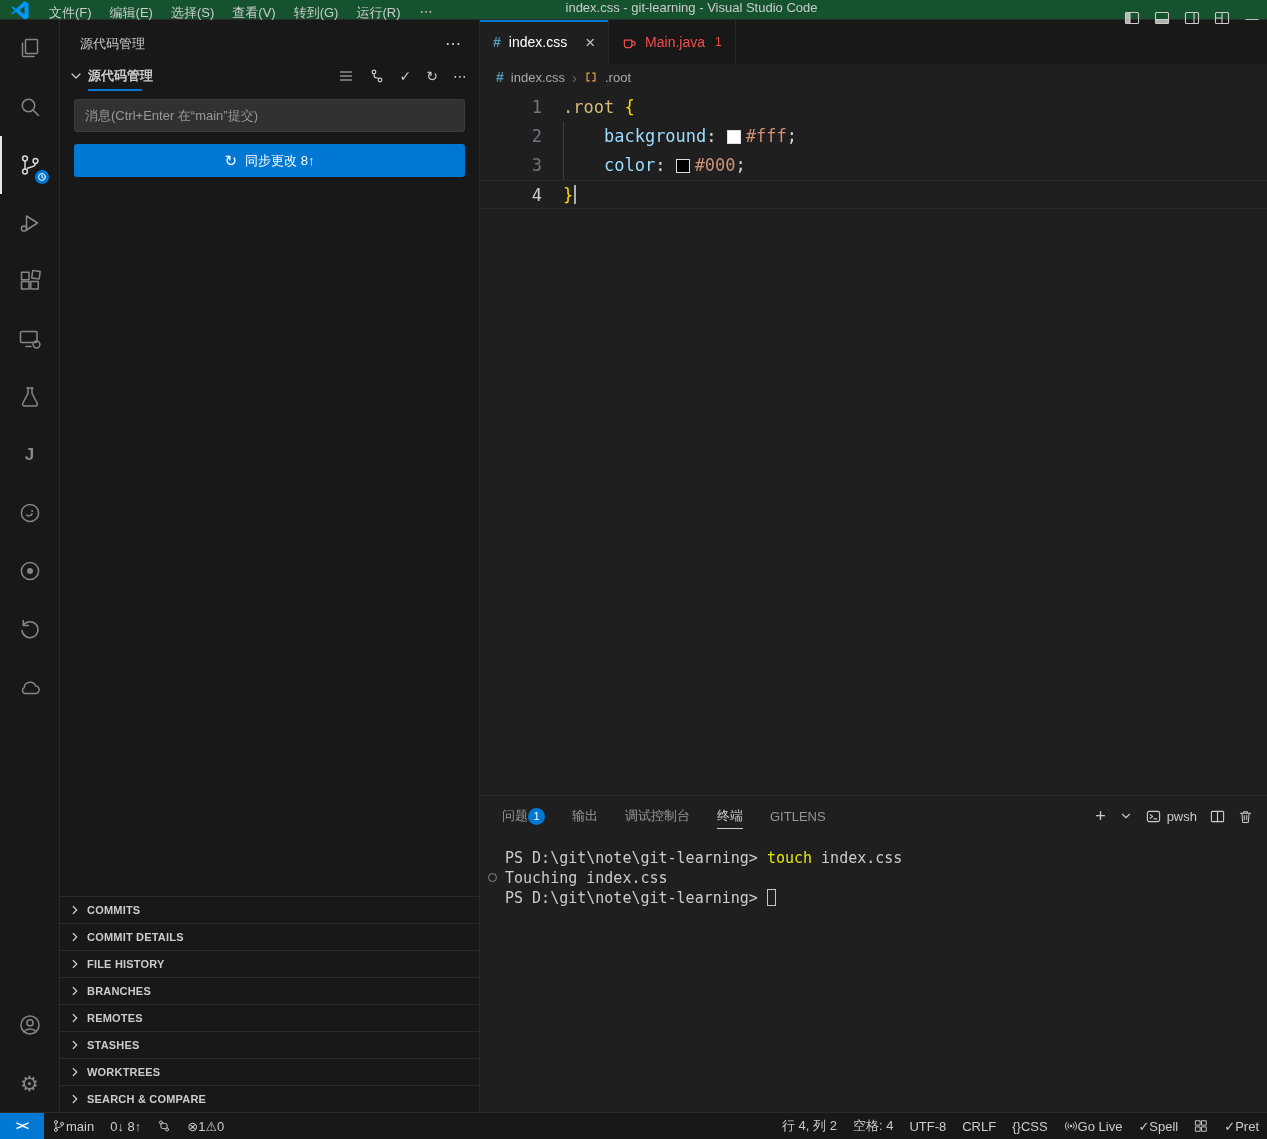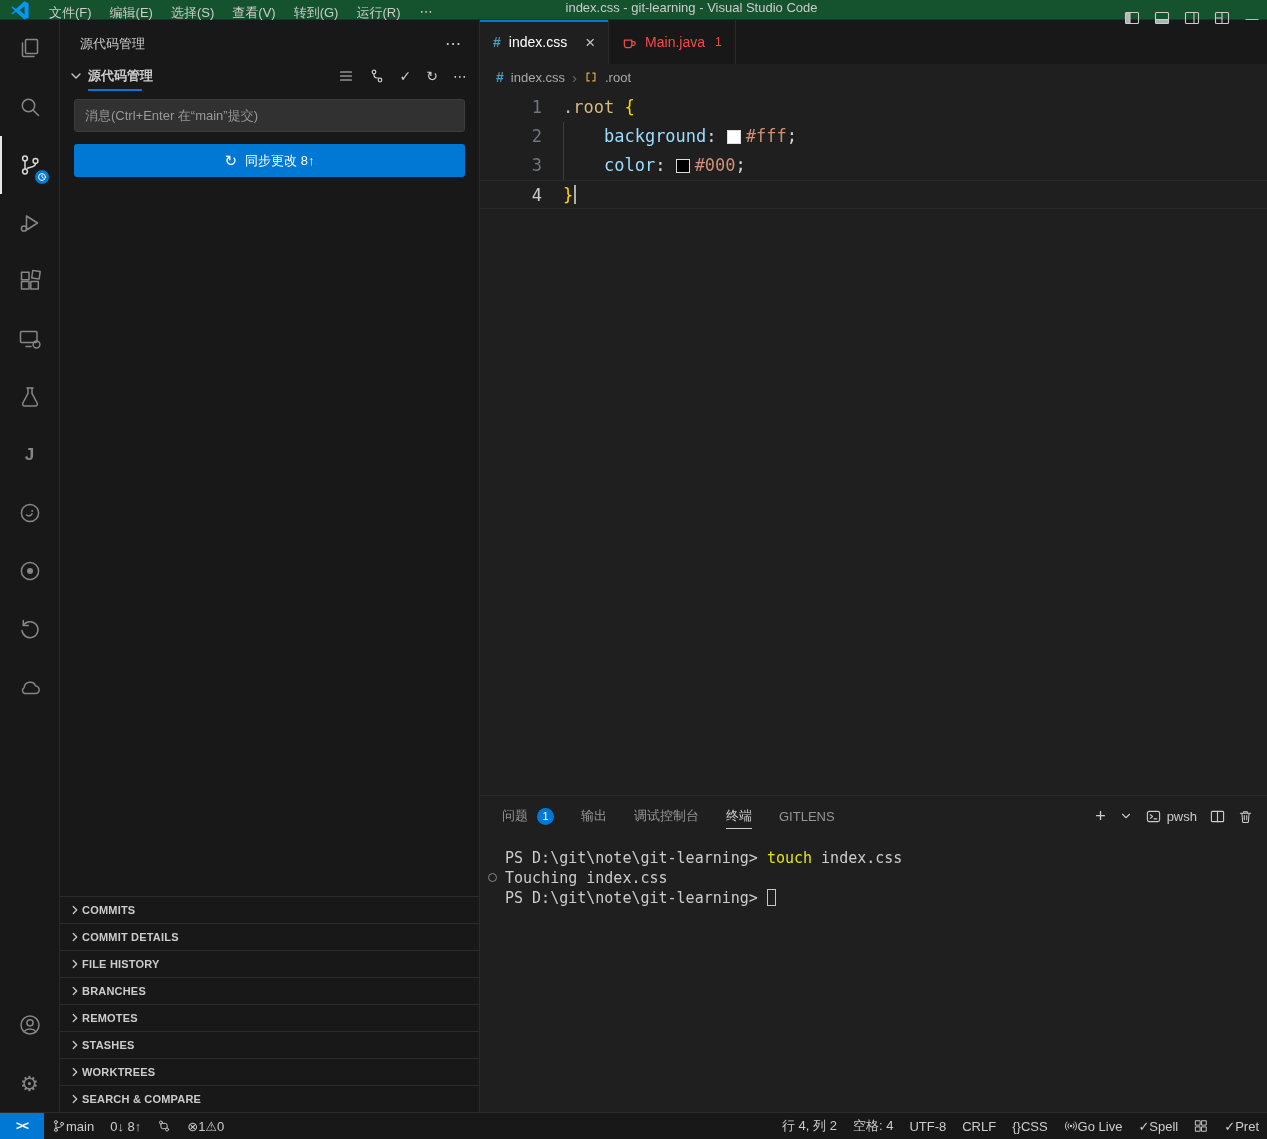--- a/index.html
+++ b/index.html
@@ -36,21 +36,21 @@
   .sb-more{margin-left:auto;font-size:16px;line-height:10px;color:#ccc;}
   .sb-repo-row{display:flex;align-items:center;gap:4px;padding:8px 12px 10px 8px;color:#ccc;}
   .repo-label{font-weight:700;position:relative;}
   .repo-label::after{content:"";position:absolute;left:0;bottom:-6px;width:54px;height:2px;background:#0078d4;}
   .sb-toolbar{margin-left:auto;display:flex;align-items:center;gap:15px;color:#ccc;}
   .tb-glyph{font-size:14px;line-height:1;}
   .commit-input{margin:4px 14px 12px;height:33px;background:#313131;border:1px solid #3c3c3c;border-radius:3px;display:flex;align-items:center;padding:0 10px;color:#989898;cursor:text;}
   .sync-btn{margin:0 14px;height:33px;flex:none;background:#0078d4;border:none;border-radius:3px;color:#fff;font-size:13px;font-family:inherit;display:flex;align-items:center;justify-content:center;gap:8px;cursor:pointer;}
   .sync-glyph{font-size:15px;line-height:1;}
   .sb-sections{margin-top:auto;}
-  .sb-sec{height:27px;border-top:1px solid #2b2b2b;display:flex;align-items:center;padding:0 8px;color:#ccc;font-size:11px;font-weight:700;letter-spacing:.2px;}
+  .sb-sec{height:27px;border-top:1px solid #2b2b2b;display:flex;align-items:center;gap:5px;padding:0 8px;color:#ccc;font-size:11px;font-weight:700;letter-spacing:.2px;}
   .sb-sec .chev{color:#ccc;}
 
   
   .editor-col{flex:1;display:flex;flex-direction:column;min-width:0;background:#1f1f1f;}
   .tabbar{flex:none;height:44px;background:#181818;display:flex;}
   .tab{display:flex;align-items:center;gap:8px;padding:0 13px;border-right:1px solid #2b2b2b;font-size:14px;color:#9d9d9d;position:relative;cursor:default;}
   .tab.active{background:#1f1f1f;color:#fff;}
   .tab.active::before{content:"";position:absolute;top:0;left:0;right:0;height:2px;background:#0078d4;}
   .tab-close{margin-left:10px;font-size:17px;color:#c5c5c5;line-height:1;}
   .tab-err{color:#f14c4c;}
@@ -68,21 +68,21 @@
   .cline.cur{border-top:1px solid #282828;border-bottom:1px solid #282828;}
   .ltext{margin-left:21px;white-space:pre;}
   .guide{position:absolute;left:83px;top:0;bottom:0;width:1px;background:#3c3c3c;}
   .sel{color:#d7ba7d;}.brc{color:#ffd700;}.prop{color:#9cdcfe;}.pun{color:#d4d4d4;}.val{color:#ce9178;}
   .swatch{display:inline-block;width:14px;height:14px;border:1px solid #dcdcdc;vertical-align:-2px;margin-right:5px;}
   .cursor{display:inline-block;width:2px;height:19px;background:#aeafad;vertical-align:-3px;margin-left:1px;}
 
   
   .panel{flex:none;height:317px;border-top:1px solid #2b2b2b;display:flex;flex-direction:column;background:#1f1f1f;}
   .panel-head{flex:none;height:40px;display:flex;align-items:center;padding:0 14px 0 22px;}
-  .ptab{margin-right:27px;height:100%;display:flex;align-items:center;gap:9px;color:#969696;position:relative;cursor:default;}
+  .ptab{margin-right:27px;height:100%;display:flex;align-items:center;gap:0;color:#969696;position:relative;cursor:default;}
   .ptab.active{color:#ccc;}
   .ptab.active::after{content:"";position:absolute;left:0;right:0;bottom:7px;height:1px;background:#ccc;}
   .pbadge{min-width:17px;height:17px;border-radius:50%;background:#0078d4;color:#fff;font-size:11px;display:flex;align-items:center;justify-content:center;}
   .panel-actions{margin-left:auto;display:flex;align-items:center;gap:13px;color:#ccc;}
   .pa-plus{font-size:18px;line-height:1;}
   .pwsh{display:flex;align-items:center;gap:6px;text-align:center;}
   .term{flex:1;padding:12px 0 0 25px;font-family:"DejaVu Sans Mono","Liberation Mono",monospace;font-size:15px;line-height:20px;color:#ccc;}
   .tline{position:relative;white-space:pre;}
   .cmdmark{position:absolute;left:-17px;top:5px;width:9px;height:9px;border:1px solid #868686;border-radius:50%;}
   .ycmd{color:#e5e510;}

